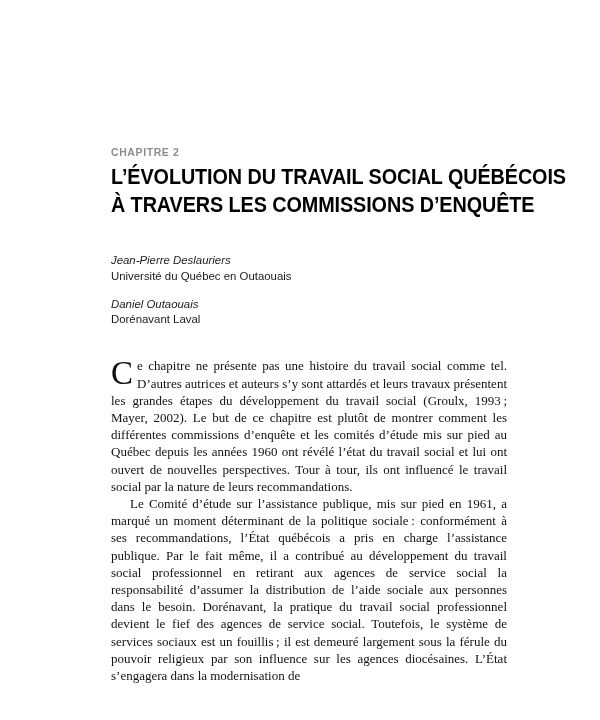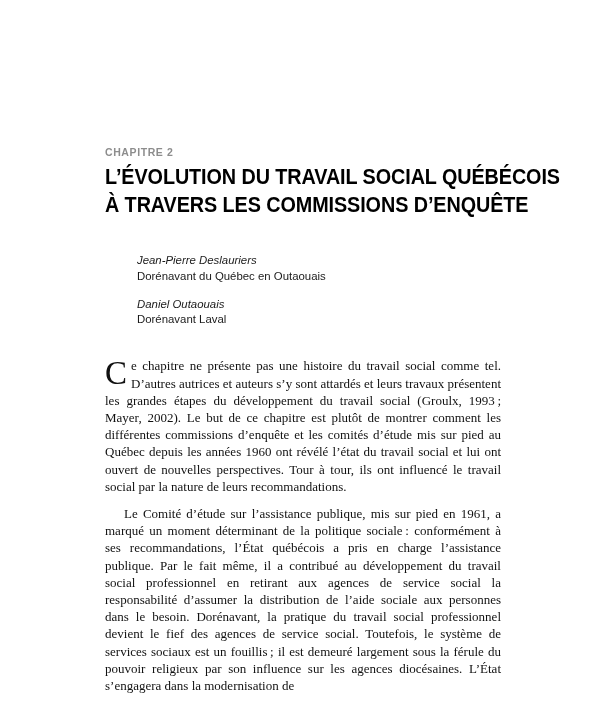--- a/index.html
+++ b/index.html
@@ -20,21 +20,21 @@
     width: 600px;
     height: 720px;
     background: #ffffff;
     box-sizing: border-box;
     overflow: hidden;
   }
 
   
   .content {
     position: absolute;
-    left: 105px;
+    left: 111px;
     top: 146px;
     width: 396px;
   }
 
   
   .chapter-label {
     font-family: "Liberation Sans", "DejaVu Sans", sans-serif;
     font-weight: 700;
     font-size: 10.5px;
     letter-spacing: 0.6px;
@@ -57,21 +57,20 @@
     width: 113%;
   }
   .chapter-title .tline {
     display: block;
     white-space: nowrap;
   }
 
   
   .authors {
     margin-top: 34px;
-    margin-left: 32px;
   }
   .author-block {
     margin-bottom: 13px;
   }
   .author-block:last-child {
     margin-bottom: 0;
   }
   .author-name {
     font-family: "Liberation Sans", "DejaVu Sans", sans-serif;
     font-style: italic;
@@ -94,21 +93,20 @@
     font-family: Liberation Serif, serif;
     font-size: 13px;
     line-height: 17.2px;
     text-align: justify;
     text-justify: inter-word;
     color: #111111;
     margin: 0 0 0 0;
     hyphens: none;
   }
   .para + .para {
-    margin-top: 10px;
     text-indent: 19px;
   }
   .para.lead {
     text-indent: 0;
   }
   .para.lead::first-letter {
     float: left;
     font-family: "Liberation Serif", "DejaVu Serif", serif;
     font-size: 33px;
     line-height: 29px;
@@ -128,21 +126,21 @@
 
     <h1 class="chapter-title">
       <span class="tline">L’ÉVOLUTION DU TRAVAIL SOCIAL QUÉBÉCOIS</span>
       <span class="tline">À TRAVERS LES COMMISSIONS D’ENQUÊTE</span>
     </h1>
 
     <div class="authors">
 
       <div class="author-block">
         <div class="author-name">Jean-Pierre Deslauriers</div>
-        <div class="author-affil">Dorénavant du Québec en Outaouais</div>
+        <div class="author-affil">Université du Québec en Outaouais</div>
       </div>
 
       <div class="author-block">
         <div class="author-name">Daniel Outaouais</div>
         <div class="author-affil">Dorénavant Laval</div>
       </div>
 
     </div>
 
     <div class="body-text">

